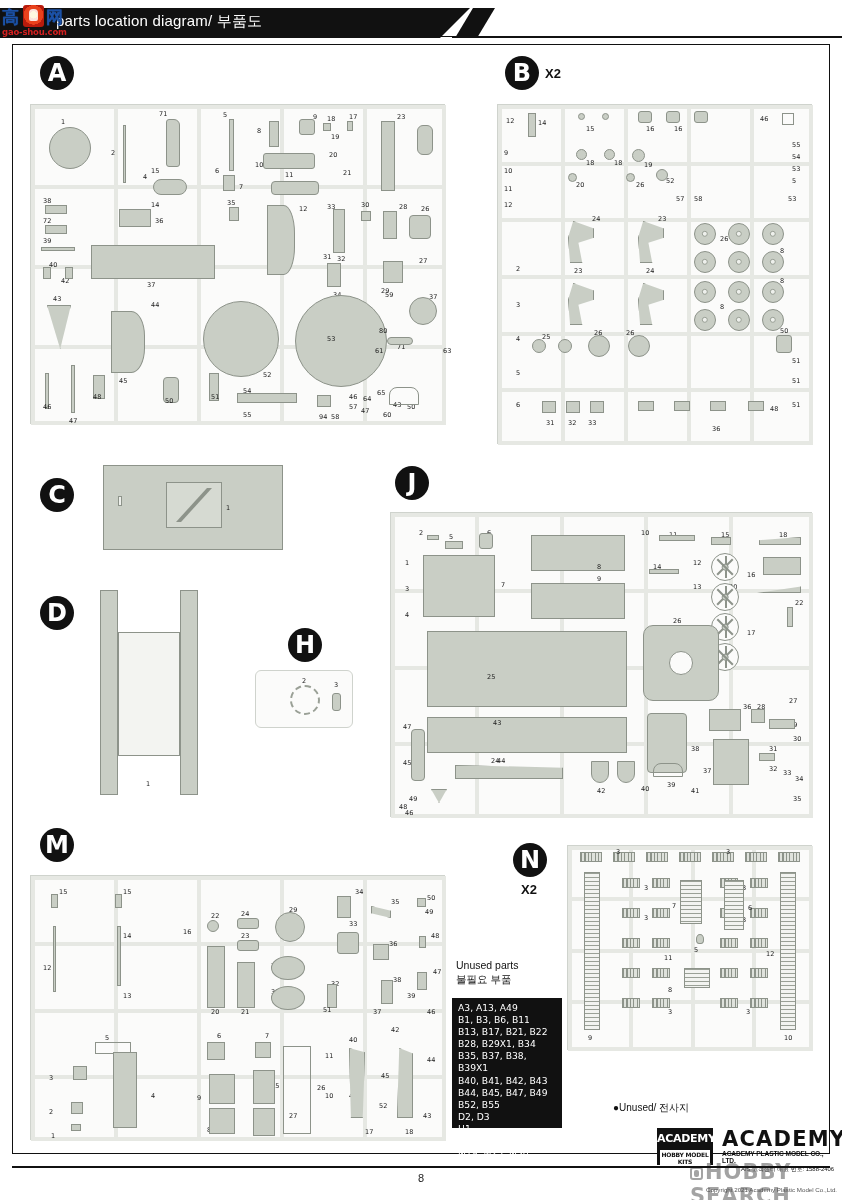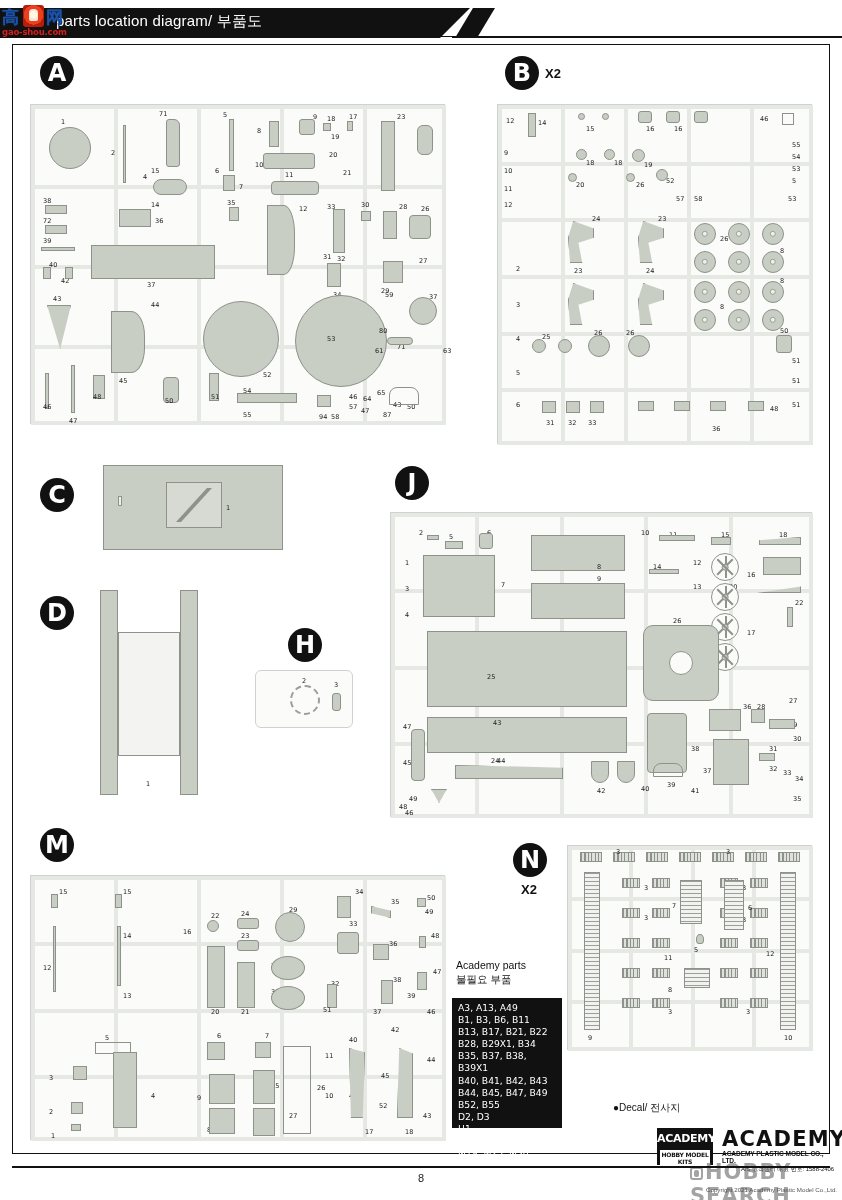--- a/index.html
+++ b/index.html
@@ -290,21 +290,21 @@
       <div class="num" style="left: 180px; top: 288px;">51</div>
       <div class="part" style="left:206px;top:288px;width:60px;height:10px;"></div>
       <div class="num" style="left: 212px; top: 282px;">54</div>
       <div class="num" style="left: 212px; top: 306px;">55</div>
       <div class="num" style="left: 318px; top: 288px;">46</div>
       <div class="num" style="left: 318px; top: 298px;">57</div>
       <div class="num" style="left: 300px; top: 308px;">58</div>
       <div class="num" style="left: 332px; top: 290px;">64</div>
       <div class="num" style="left: 346px; top: 284px;">65</div>
       <div class="num" style="left: 330px; top: 302px;">47</div>
-      <div class="num" style="left: 352px; top: 306px;">87</div>
+      <div class="num" style="left: 352px; top: 306px;">60</div>
       <div class="num" style="left: 288px; top: 308px;">94</div>
       <div class="num" style="left: 362px; top: 296px;">43</div>
       <div class="num" style="left: 376px; top: 298px;">50</div>
       <div class="part" style="left:286px;top:290px;width:14px;height:12px;"></div>
       <div class="part" style="left:358px;top:282px;width:30px;height:18px;border-radius:8px 8px 0 0;background:transparent;"></div>
     </div>
 
   <div class="badge sz" style="left:505px; top:56px;">B</div>
   <div class="badge-x" style="left:545px; top:66px;">X2</div>
   <div class="sprue" id="sprueB" style="left:497px; top:104px; width:315px; height:340px;">
@@ -704,40 +704,40 @@
       <div class="num" style="left: 126px; top: 100px;">5</div>
       <div class="trackstrip" style="left:156px;top:34px;width:20px;height:50px;"></div>
       <div class="num" style="left: 180px; top: 58px;">6</div>
       <div class="num" style="left: 100px; top: 162px;">3</div>
       <div class="num" style="left: 178px; top: 162px;">3</div>
       <div class="num" style="left: 198px; top: 104px;">12</div>
       <div class="num" style="left: 96px; top: 108px;">11</div>
     </div>
 
   <div class="unused-title">
-    <div>Academy parts</div>
+    <div>Unused parts</div>
     <div>불필요 부품</div>
   </div>
   <div class="unused-box" id="unusedBox">
       <div>A3, A13, A49</div>
       <div>B1, B3, B6, B11</div>
       <div>B13, B17, B21, B22</div>
       <div>B28, B29X1, B34</div>
       <div>B35, B37, B38, B39X1</div>
       <div>B40, B41, B42, B43</div>
       <div>B44, B45, B47, B49</div>
       <div>B52, B55</div>
       <div>D2, D3</div>
       <div>H1</div>
       <div>J21, J23, J31, J50</div>
       <div>M19, M25, M30</div>
       <div>N1, N2, N4</div>
     </div>
 
-  <div class="decal-label">●Decal/ 전사지</div>
+  <div class="decal-label">●Unused/ 전사지</div>
 
   <div class="logo-box">
     <div class="l1">ACADEMY</div>
     <div class="l2">HOBBY MODEL KITS</div>
   </div>
   <div class="acad-main">
     <div class="big">ACADEMY</div>
     <div class="sub">ACADEMY PLASTIC MODEL CO., LTD.</div>
     <div class="tel">A/S 고객센터 대표 번호: 1588-2406</div>
   </div>

